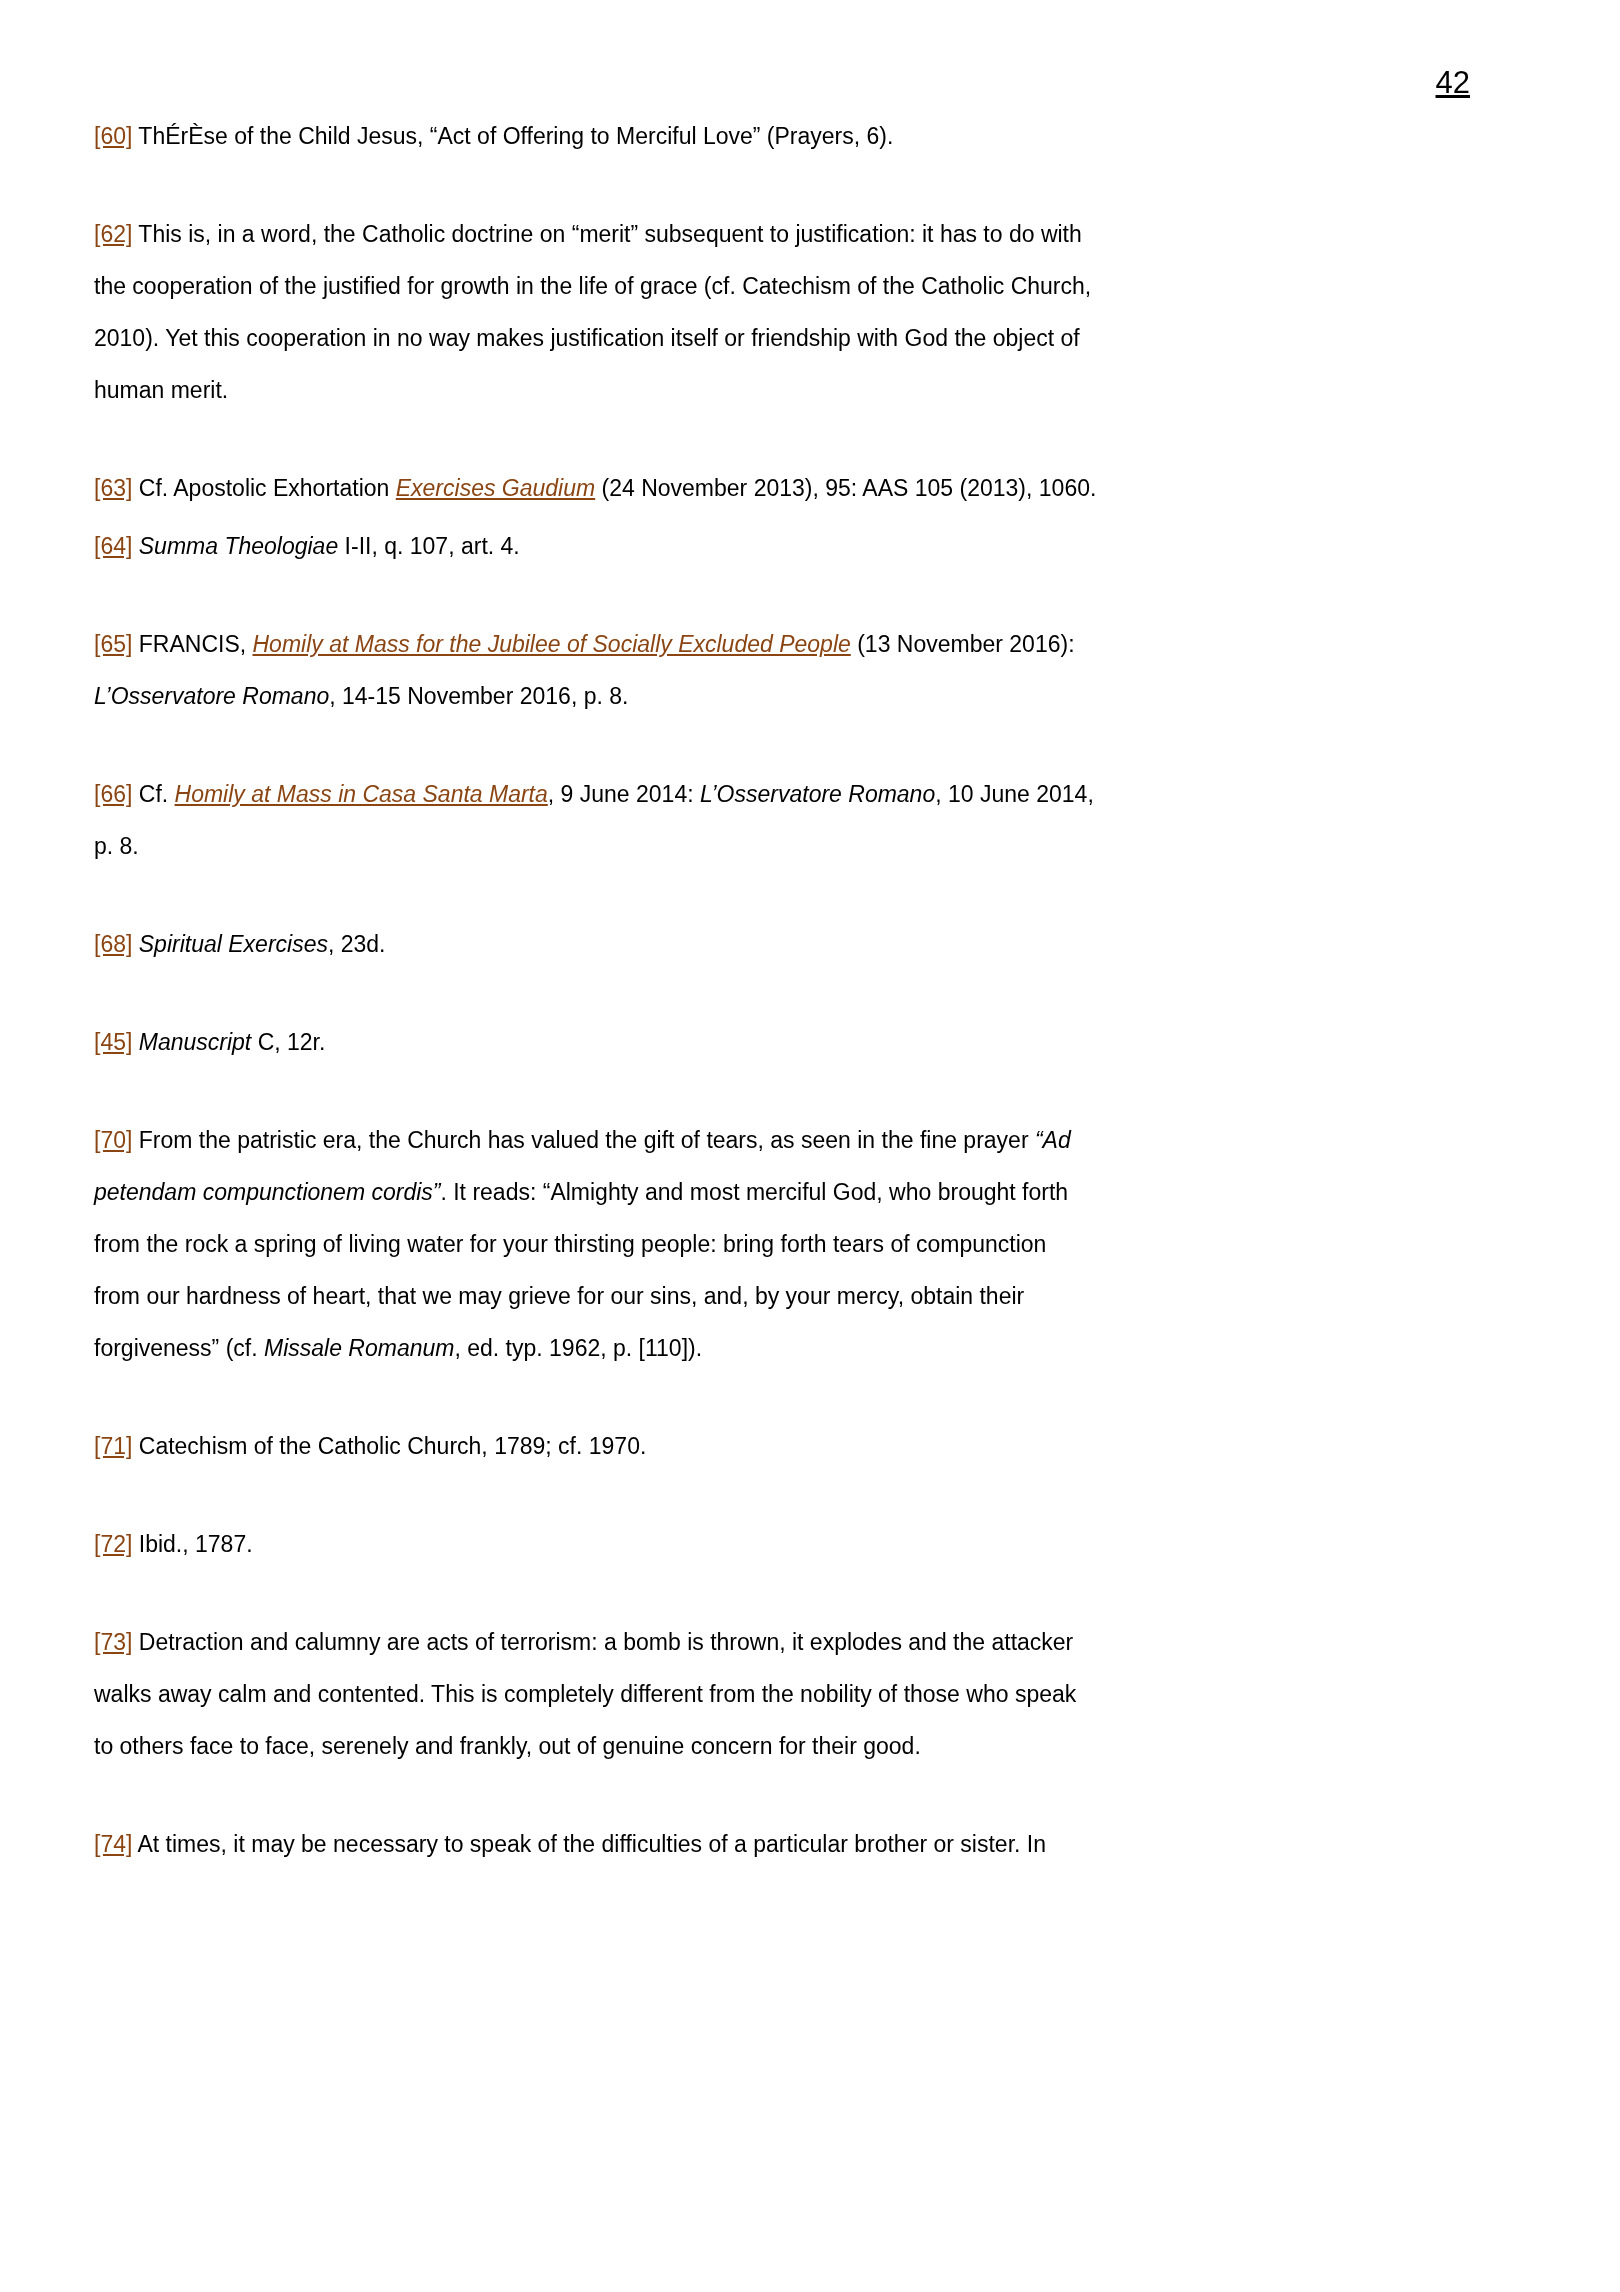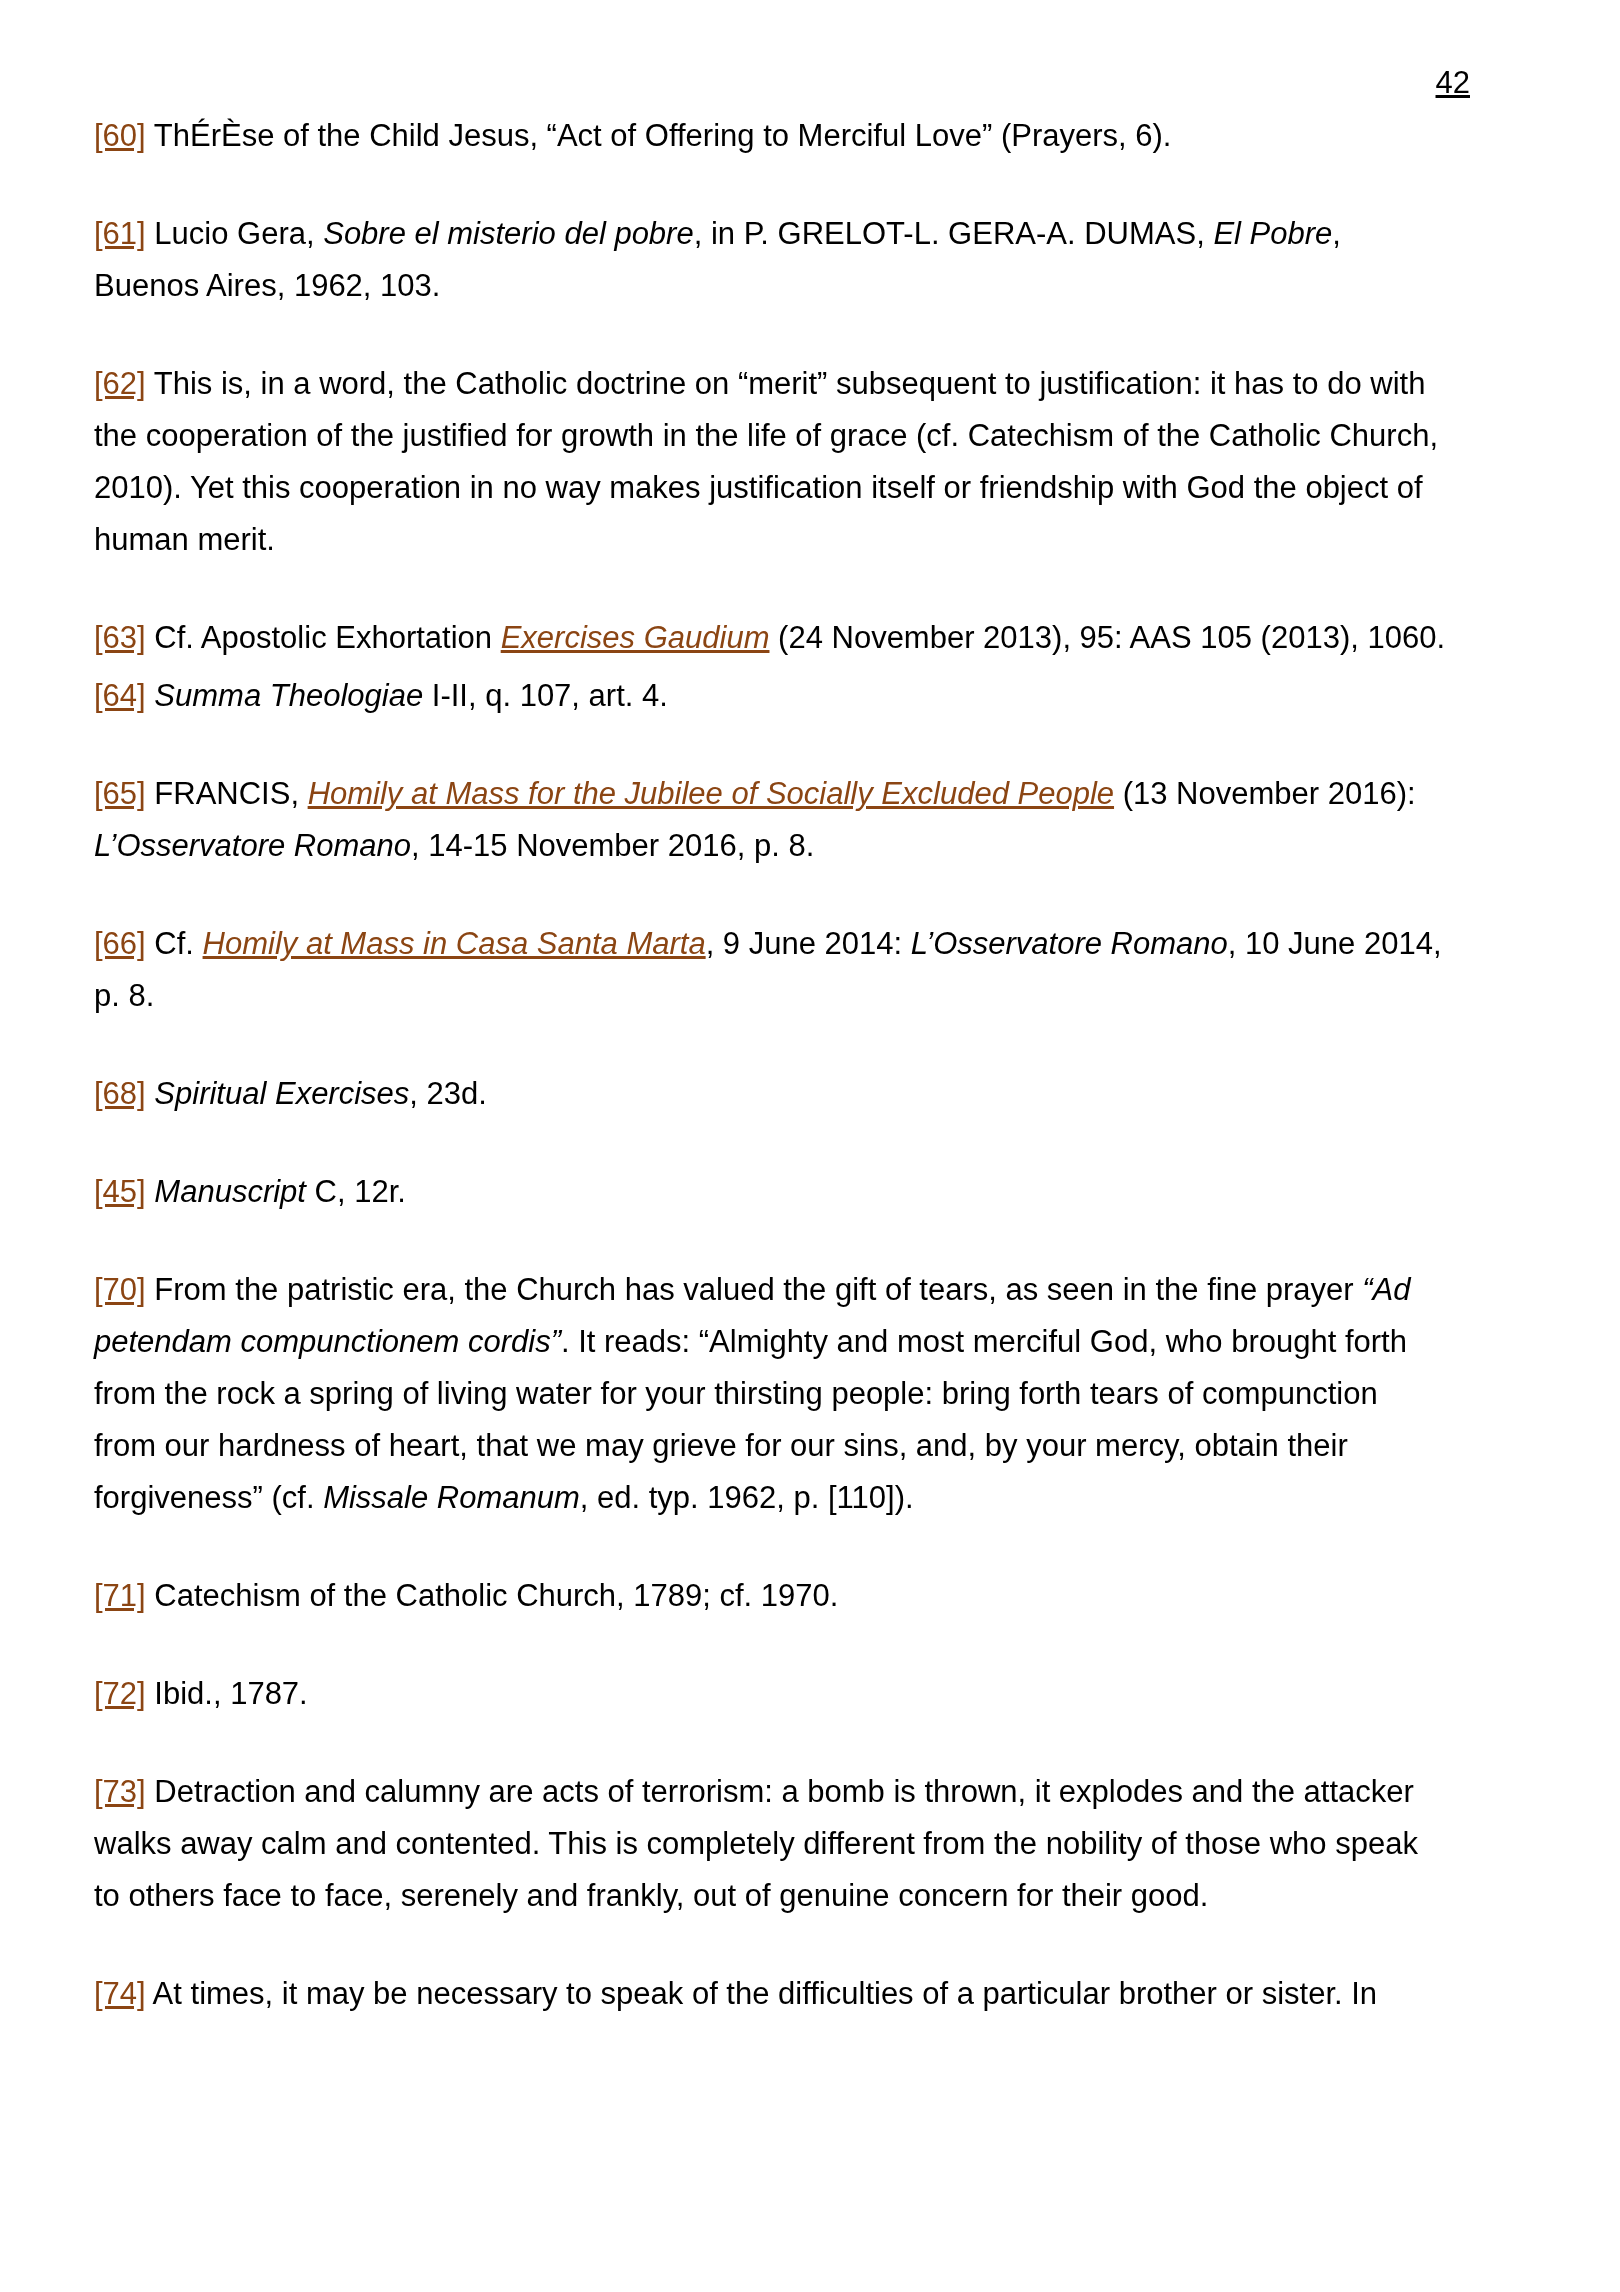--- a/index.html
+++ b/index.html
@@ -11,38 +11,36 @@
     color:#000000;
   }
   .page-number {
     position:absolute; top:57px; right:150px;
     font-size:31px; line-height:52px; color:#000000;text-decoration:underline;
   }
   .footnotes {
     position:absolute; top:110px; left:94px; width:1480px;
   }
   .footnote {
-    font-size:31px; line-height:52px;
+    font-size:23px; line-height:52px;
     margin-bottom:46px;
     white-space:pre-wrap;
     text-align:left;
   }
   .footnote.tight { margin-bottom:5.9px; }
   .it { font-style:italic; }
   a.lnk { color:#8B4513; text-decoration:underline; cursor:pointer; }
 </style>
 </head>
 <body>
 
 <div class="page-number">42</div>
 
 <div class="footnotes" id="footnotes">
     <p class="footnote"><a href="#" class="lnk">[60]</a><span> ThÉrÈse of the Child Jesus, “Act of Offering to Merciful Love” (Prayers, 6).</span></p>
-    <p class="footnote"><a href="#" class="lnk">[61]</a><span> Lucio Gera, </span><span class="it">Sobre el misterio del pobre</span><span>, in P. GRELOT-L. GERA-A. DUMAS, </span><span class="it">El Pobre</span><span>,
-Buenos Aires, 1962, 103.</span></p>
     <p class="footnote"><a href="#" class="lnk">[62]</a><span> This is, in a word, the Catholic doctrine on “merit” subsequent to justification: it has to do with
 the cooperation of the justified for growth in the life of grace (cf. Catechism of the Catholic Church,
 2010). Yet this cooperation in no way makes justification itself or friendship with God the object of
 human merit.</span></p>
     <p class="footnote tight"><a href="#" class="lnk">[63]</a><span> Cf. Apostolic Exhortation </span><a href="#" class="lnk it">Exercises Gaudium</a><span> (24 November 2013), 95: AAS 105 (2013), 1060.</span></p>
     <p class="footnote"><a href="#" class="lnk">[64]</a><span> </span><span class="it">Summa Theologiae</span><span> I-II, q. 107, art. 4.</span></p>
     <p class="footnote"><a href="#" class="lnk">[65]</a><span> FRANCIS, </span><a href="#" class="lnk it">Homily at Mass for the Jubilee of Socially Excluded People</a><span> (13 November 2016):
 </span><span class="it">L’Osservatore Romano</span><span>, 14-15 November 2016, p. 8.</span></p>
     <p class="footnote"><a href="#" class="lnk">[66]</a><span> Cf. </span><a href="#" class="lnk it">Homily at Mass in Casa Santa Marta</a><span>, 9 June 2014: </span><span class="it">L’Osservatore Romano</span><span>, 10 June 2014,
 p. 8.</span></p>

